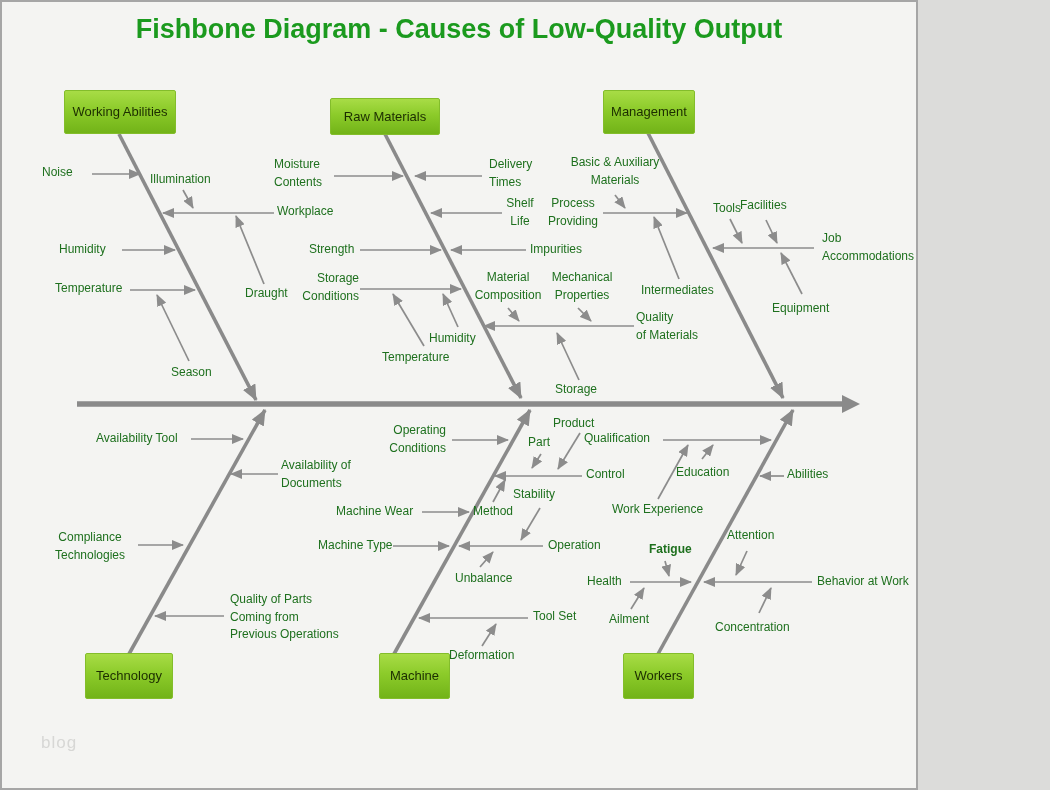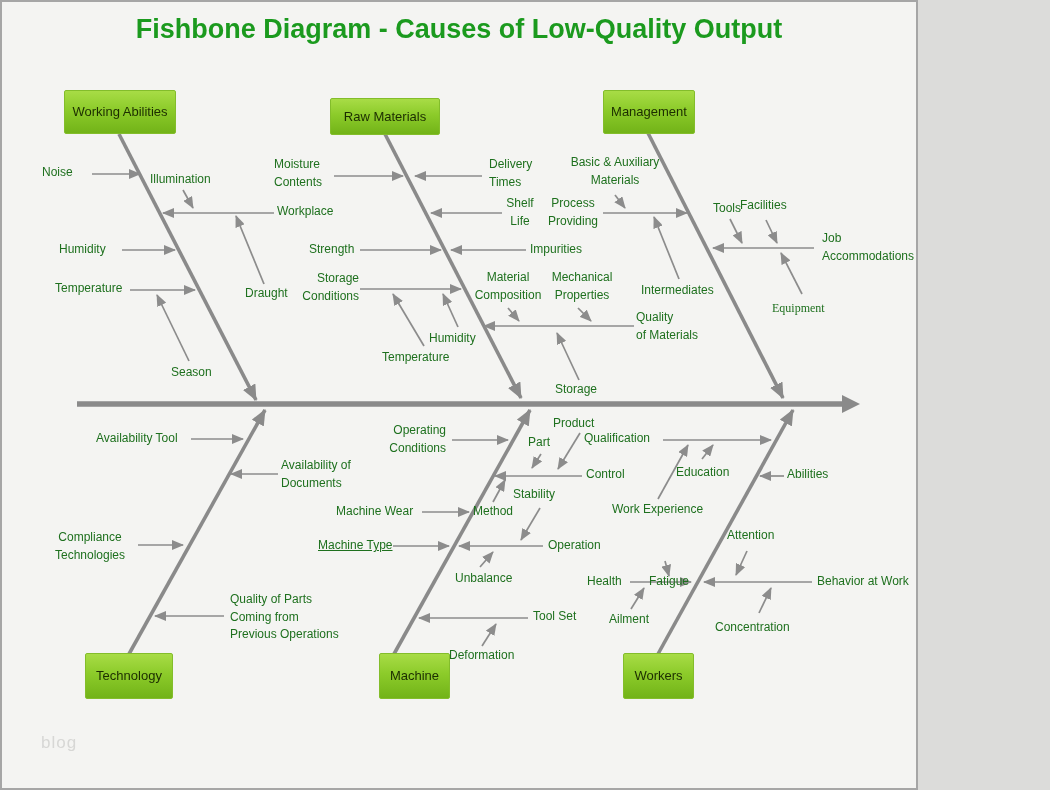--- a/index.html
+++ b/index.html
@@ -154,50 +154,50 @@
 
   <div class="lbl ctr" style="left:564px;top:152px;width:98px;">Basic &amp; Auxiliary
 Materials</div>
   <div class="lbl ctr" style="left:542px;top:193px;width:58px;">Process
 Providing</div>
   <div class="lbl" style="left:711px;top:198px;">Tools</div>
   <div class="lbl" style="left:738px;top:195px;">Facilities</div>
   <div class="lbl" style="left:820px;top:228px;">Job
 Accommodations</div>
   <div class="lbl" style="left:639px;top:280px;">Intermediates</div>
-  <div class="lbl" style="left:770px;top:298px;font-family:Liberation Serif, serif;">Equipment</div>
+  <div class="lbl" style="left:770px;top:298px;">Equipment</div>
 
   <div class="lbl" style="left:94px;top:428px;">Availability Tool</div>
   <div class="lbl" style="left:279px;top:455px;">Availability of
 Documents</div>
   <div class="lbl ctr" style="left:46px;top:527px;width:84px;">Compliance
 Technologies</div>
   <div class="lbl" style="left:228px;top:589px;">Quality of Parts
 Coming from
 Previous Operations</div>
 
   <div class="lbl rgt" style="left:384px;top:420px;width:60px;">Operating
 Conditions</div>
   <div class="lbl" style="left:551px;top:413px;">Product</div>
   <div class="lbl" style="left:526px;top:432px;">Part</div>
   <div class="lbl" style="left:584px;top:464px;">Control</div>
   <div class="lbl" style="left:471px;top:501px;">Method</div>
   <div class="lbl" style="left:511px;top:484px;">Stability</div>
   <div class="lbl" style="left:334px;top:501px;">Machine Wear</div>
-  <div class="lbl" style="left:316px;top:535px;text-decoration:underline;">Machine Type</div>
+  <div class="lbl" style="left:316px;top:535px;">Machine Type</div>
   <div class="lbl" style="left:546px;top:535px;">Operation</div>
   <div class="lbl" style="left:453px;top:568px;">Unbalance</div>
   <div class="lbl" style="left:531px;top:606px;">Tool Set</div>
   <div class="lbl" style="left:447px;top:645px;">Deformation</div>
 
   <div class="lbl" style="left:582px;top:428px;">Qualification</div>
   <div class="lbl" style="left:674px;top:462px;">Education</div>
   <div class="lbl" style="left:610px;top:499px;">Work Experience</div>
   <div class="lbl" style="left:785px;top:464px;">Abilities</div>
-  <div class="lbl" style="left:647px;top:571px;">Fatigue</div>
+  <div class="lbl" style="left:647px;top:539px;font-weight:bold;">Fatigue</div>
   <div class="lbl" style="left:585px;top:571px;">Health</div>
   <div class="lbl" style="left:607px;top:609px;">Ailment</div>
   <div class="lbl" style="left:725px;top:525px;">Attention</div>
   <div class="lbl" style="left:815px;top:571px;">Behavior at Work</div>
   <div class="lbl" style="left:713px;top:617px;">Concentration</div>
 
   <div id="watermark">blog</div>
 </div>
 
 </body></html>

